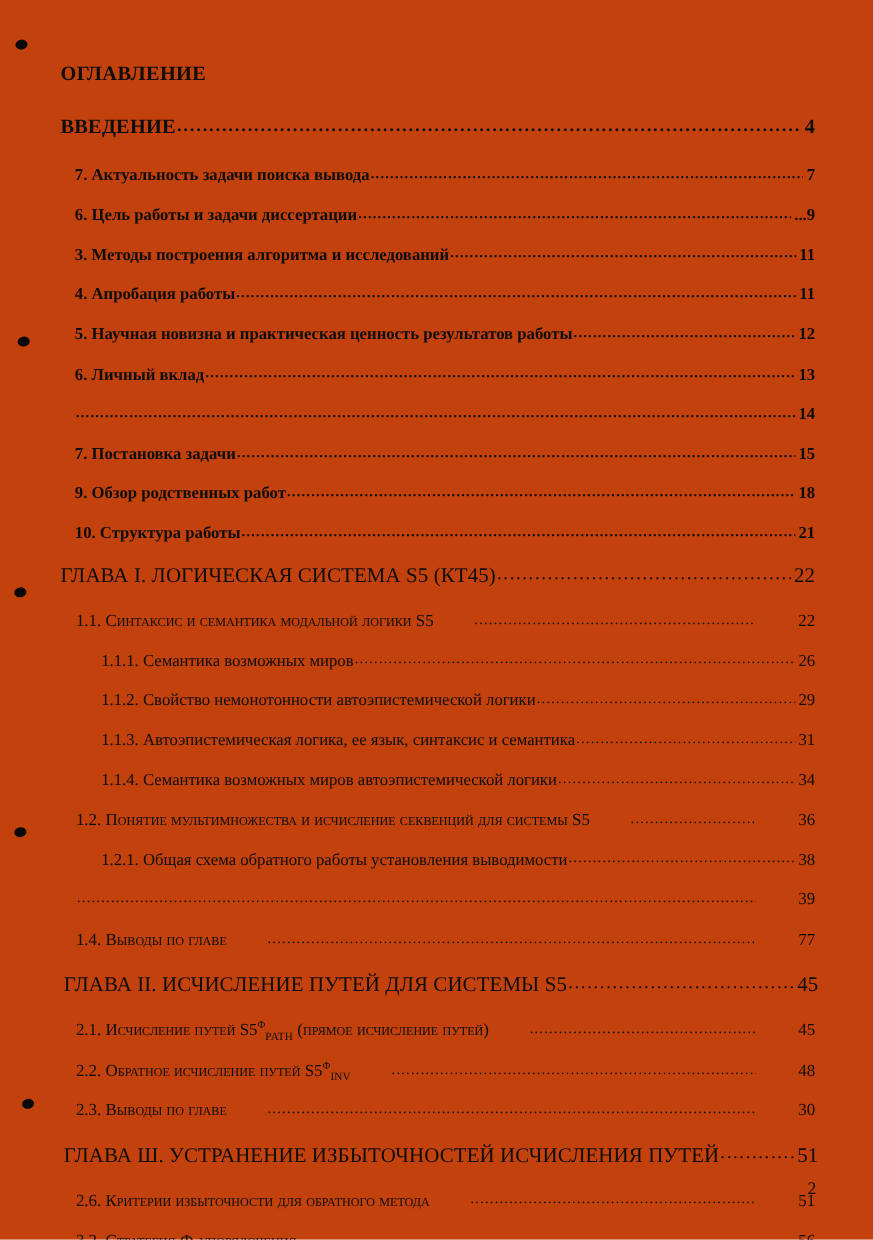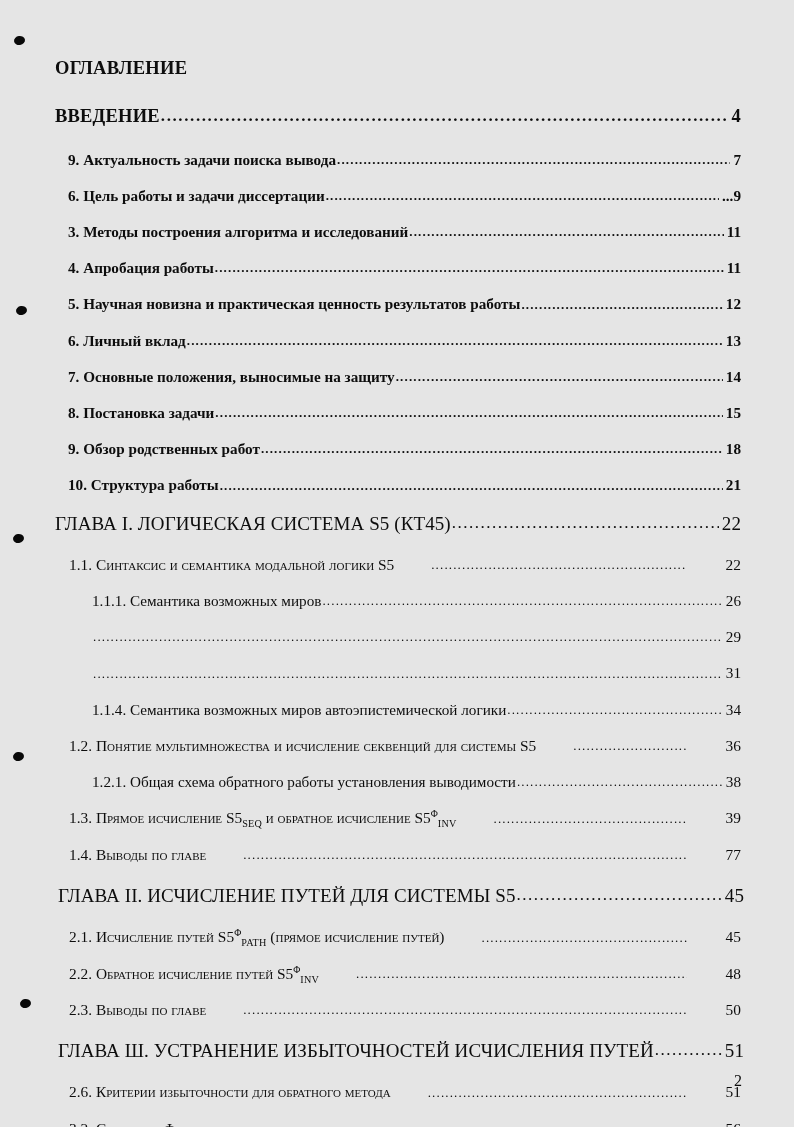--- a/index.html
+++ b/index.html
@@ -13,21 +13,21 @@
     position: relative;
     overflow: hidden;
     font-family: "Liberation Serif", "DejaVu Serif", serif;
     color: #0d0d0d;
     -webkit-font-smoothing: antialiased;
   }
 
   .page {
     position: absolute;
     inset: 0;
-    background: #e5e5e5;
+    background: #c2410c;
   }
 
   
   .margin-mark {
     position: absolute;
     width: 11px;
     height: 9px;
     background: #090909;
     border-radius: 50% 50% 50% 50%;
     transform: rotate(-8deg);
@@ -36,21 +36,21 @@
   .content {
     position: absolute;
     left: 55px;
     top: 58px;
     width: 686px;
   }
 
   
   .toc-row {
     display: flex;
-    align-items: flex-end;
+    align-items: flex-start;
     width: 100%;
     line-height: 1.0;
   }
   .toc-title {
     white-space: nowrap;
     flex: 0 0 auto;
   }
   .leader {
     flex: 1 1 auto;
     overflow: hidden;
@@ -168,21 +168,21 @@
 
     <div class="doc-title">ОГЛАВЛЕНИЕ</div>
 
     <div class="toc-row row-intro">
       <span class="toc-title">ВВЕДЕНИЕ</span>
       <span class="leader"></span>
       <span class="toc-page">4</span>
     </div>
 
     <div class="toc-row row-num">
-      <span class="toc-title">9. Актуальность задачи поиска вывода</span>
+      <span class="toc-title">7. Актуальность задачи поиска вывода</span>
       <span class="leader"></span>
       <span class="toc-page">7</span>
     </div>
     <div class="toc-row row-num">
       <span class="toc-title">6. Цель работы и задачи диссертации</span>
       <span class="leader"></span>
       <span class="toc-page">...9</span>
     </div>
     <div class="toc-row row-num">
       <span class="toc-title">3. Методы построения алгоритма и исследований</span>
@@ -198,26 +198,25 @@
       <span class="toc-title">5. Научная новизна и практическая ценность результатов работы</span>
       <span class="leader"></span>
       <span class="toc-page">12</span>
     </div>
     <div class="toc-row row-num">
       <span class="toc-title">6. Личный вклад</span>
       <span class="leader"></span>
       <span class="toc-page">13</span>
     </div>
     <div class="toc-row row-num">
-      <span class="toc-title">7. Основные положения, выносимые на защиту</span>
       <span class="leader"></span>
       <span class="toc-page">14</span>
     </div>
     <div class="toc-row row-num">
-      <span class="toc-title">8. Постановка задачи</span>
+      <span class="toc-title">7. Постановка задачи</span>
       <span class="leader"></span>
       <span class="toc-page">15</span>
     </div>
     <div class="toc-row row-num">
       <span class="toc-title">9. Обзор родственных работ</span>
       <span class="leader"></span>
       <span class="toc-page">18</span>
     </div>
     <div class="toc-row row-num">
       <span class="toc-title">10. Структура работы</span>
@@ -235,45 +234,46 @@
       <span class="toc-title">1.1. Синтаксис и семантика модальной логики S5</span>
       <span class="leader"></span>
       <span class="toc-page">22</span>
     </div>
     <div class="toc-row row-l3">
       <span class="toc-title">1.1.1. Семантика возможных миров</span>
       <span class="leader"></span>
       <span class="toc-page">26</span>
     </div>
     <div class="toc-row row-l3">
+      <span class="toc-title">1.1.2. Свойство немонотонности автоэпистемической логики</span>
       <span class="leader"></span>
       <span class="toc-page">29</span>
     </div>
     <div class="toc-row row-l3">
+      <span class="toc-title">1.1.3. Автоэпистемическая логика, ее язык, синтаксис и семантика</span>
       <span class="leader"></span>
       <span class="toc-page">31</span>
     </div>
     <div class="toc-row row-l3">
       <span class="toc-title">1.1.4. Семантика возможных миров автоэпистемической логики</span>
       <span class="leader"></span>
       <span class="toc-page">34</span>
     </div>
     <div class="toc-row row-sc">
       <span class="toc-title">1.2. Понятие мультимножества и исчисление секвенций для системы S5</span>
       <span class="leader"></span>
       <span class="toc-page">36</span>
     </div>
     <div class="toc-row row-l3">
       <span class="toc-title">1.2.1. Общая схема обратного работы установления выводимости</span>
       <span class="leader"></span>
       <span class="toc-page">38</span>
     </div>
 
     <div class="toc-row row-sc">
-      <span class="toc-title"><span>1.3. Прямое исчисление S5</span><sub class="mf">SEQ</sub><span> и обратное исчисление S5</span><sup class="mf">Φ</sup><sub class="mf">INV</sub></span>
       <span class="leader"></span>
       <span class="toc-page">39</span>
     </div>
 
     <div class="toc-row row-sc">
       <span class="toc-title">1.4. Выводы по главе</span>
       <span class="leader"></span>
       <span class="toc-page">77</span>
     </div>
 
@@ -291,21 +291,21 @@
 
     <div class="toc-row row-sc">
       <span class="toc-title"><span>2.2. Обратное исчисление путей S5</span><sup class="mf">Φ</sup><sub class="mf">INV</sub></span>
       <span class="leader"></span>
       <span class="toc-page">48</span>
     </div>
 
     <div class="toc-row row-sc">
       <span class="toc-title">2.3. Выводы по главе</span>
       <span class="leader"></span>
-      <span class="toc-page">50</span>
+      <span class="toc-page">30</span>
     </div>
 
     <div class="toc-row row-chapter indent-1">
       <span class="toc-title">ГЛАВА Ш. УСТРАНЕНИЕ ИЗБЫТОЧНОСТЕЙ ИСЧИСЛЕНИЯ ПУТЕЙ</span>
       <span class="leader"></span>
       <span class="toc-page">51</span>
     </div>
 
     <div class="toc-row row-sc">
       <span class="toc-title">2.6. Критерии избыточности для обратного метода</span>

